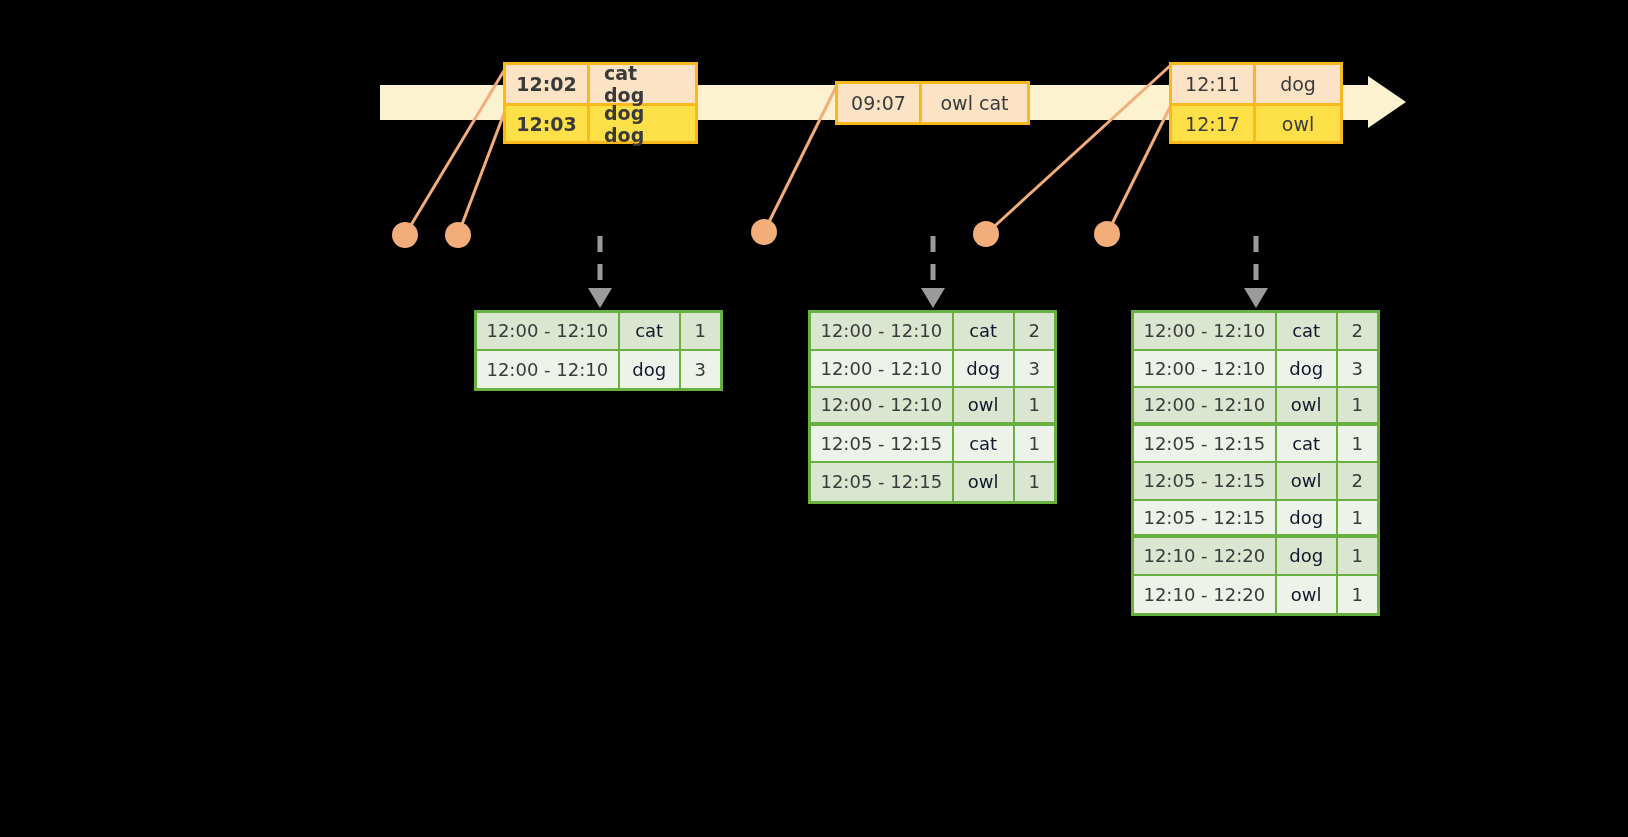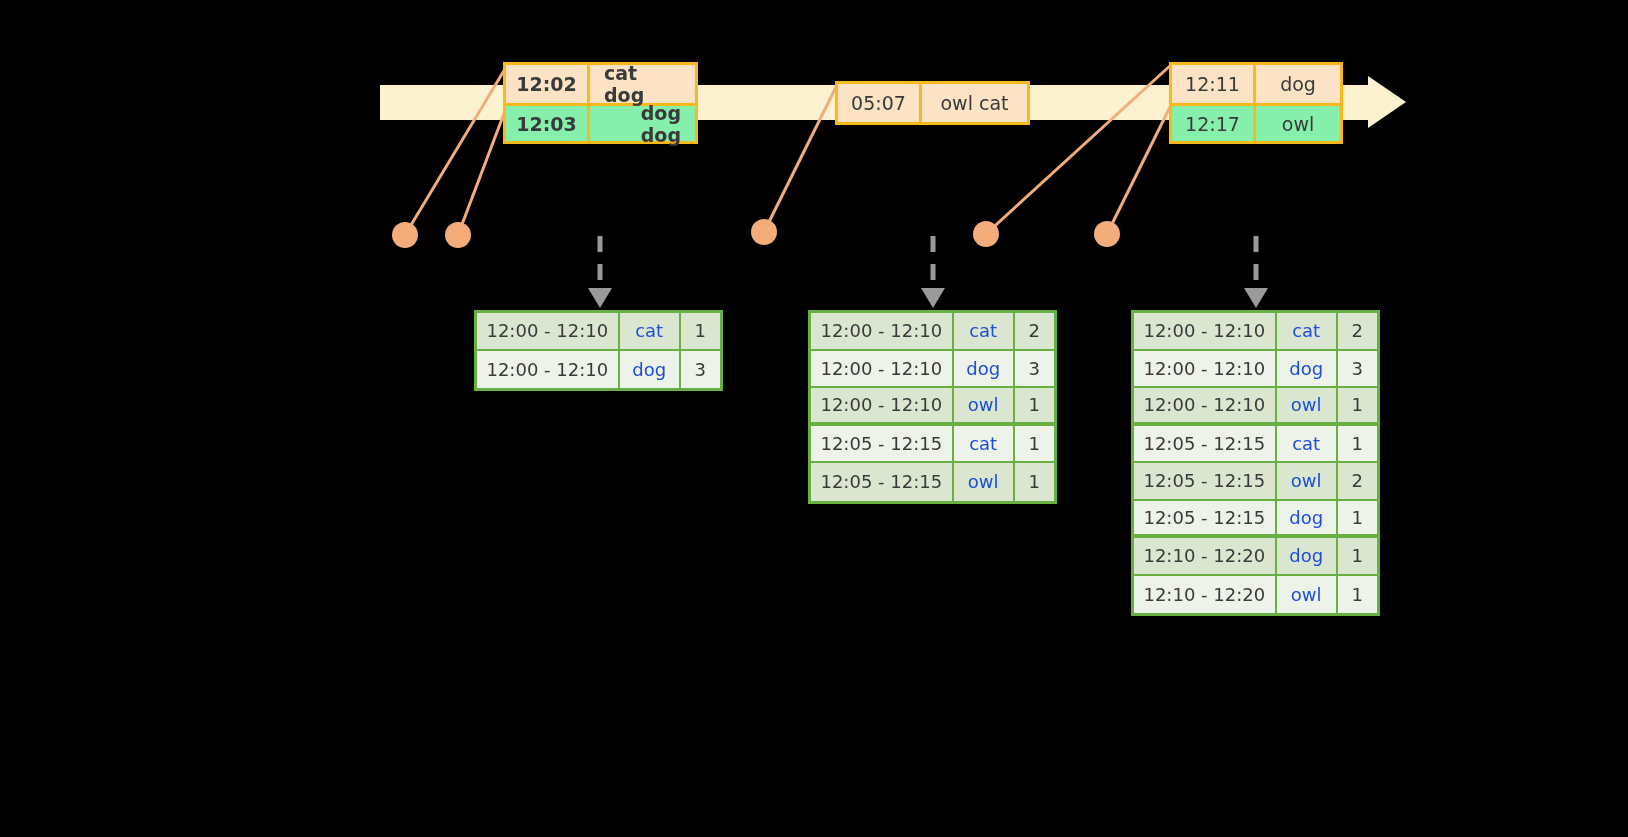--- a/index.html
+++ b/index.html
@@ -49,21 +49,21 @@
     border: 3px solid #f9b81b;
     box-sizing: border-box;
     background: #fde6cc;
   }
   .event-row {
     display: flex;
     height: 38px;
     box-sizing: border-box;
   }
   .event-row + .event-row { border-top: 3px solid #f9b81b; }
-  .event-row.alt .ev-time, .event-row.alt .ev-text { background: #86efac; text-align: right; }
+  .event-row.alt .ev-time, .event-row.alt .ev-text { background: #fde047; }
   .ev-time {
     width: 84px;
     background: #fce3c6;
     display: flex;
     align-items: center;
     justify-content: center;
     font-size: 19px;
     color: #3a3a3a;
     box-sizing: border-box;
     border-right: 3px solid #f9b81b;
@@ -119,21 +119,21 @@
     box-sizing: border-box;
     border-right: 2px solid #68b042;
     background: #eef3ea;
   }
   .rt-key {
     width: 62px;
     display: flex;
     align-items: center;
     justify-content: center;
     font-size: 18px;
-    color: #1d4ed8;
+    color: #0f172a;
     box-sizing: border-box;
     border-right: 2px solid #68b042;
     background: #eef3ea;
   }
   .rt-cnt {
     width: 40px;
     display: flex;
     align-items: center;
     justify-content: center;
     font-size: 18px;
@@ -188,21 +188,21 @@
       <div class="ev-text">cat dog</div>
     </div>
     <div class="event-row alt">
       <div class="ev-time">12:03</div>
       <div class="ev-text">dog dog</div>
     </div>
   </div>
 
   <div class="event-box" id="evbox-1">
     <div class="event-row">
-      <div class="ev-time">05:07</div>
+      <div class="ev-time">09:07</div>
       <div class="ev-text">owl cat</div>
     </div>
   </div>
 
   <div class="event-box" id="evbox-2">
     <div class="event-row">
       <div class="ev-time">12:11</div>
       <div class="ev-text">dog</div>
     </div>
     <div class="event-row alt">

